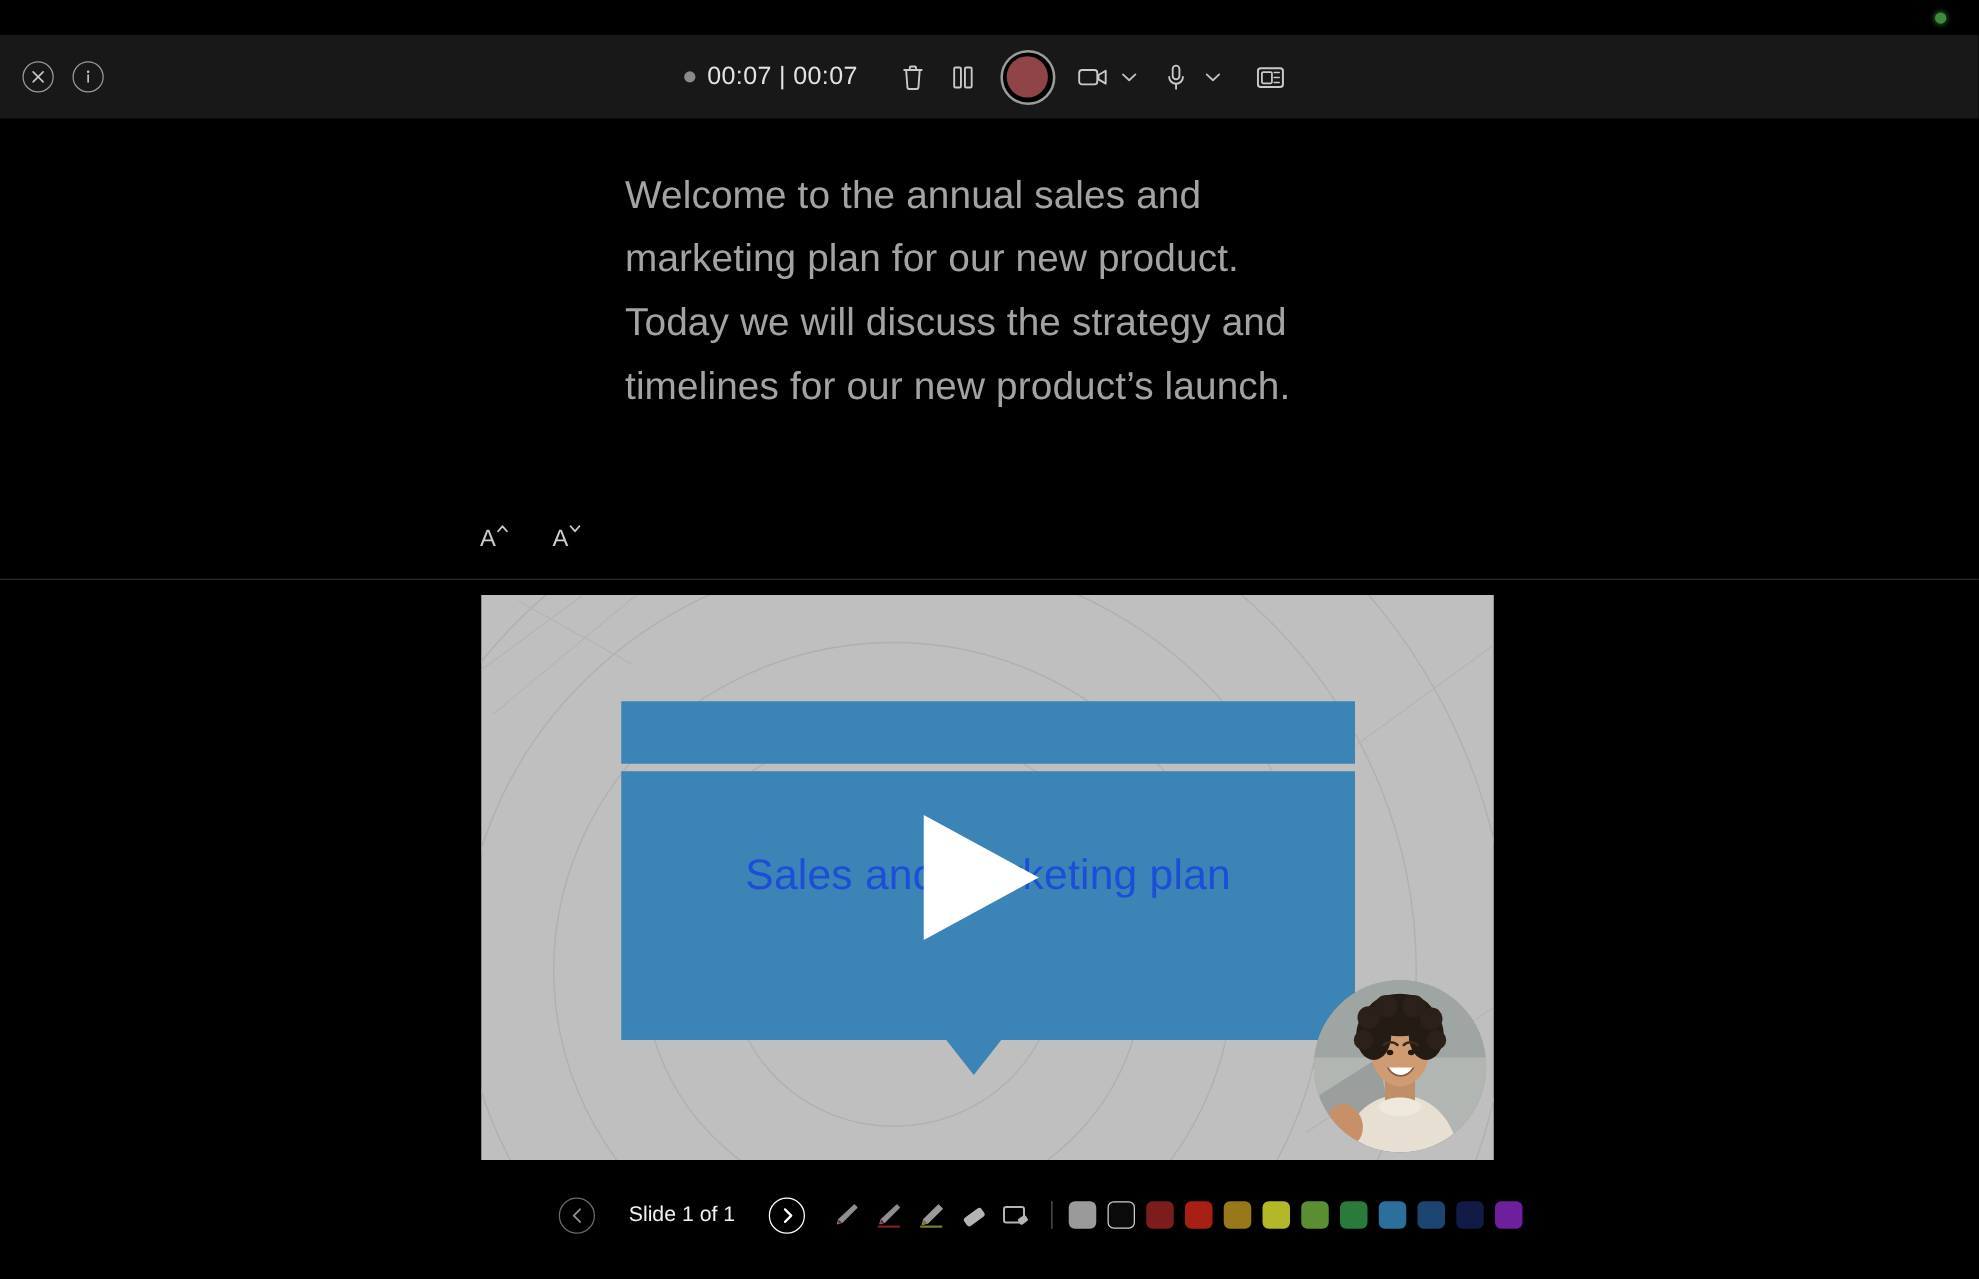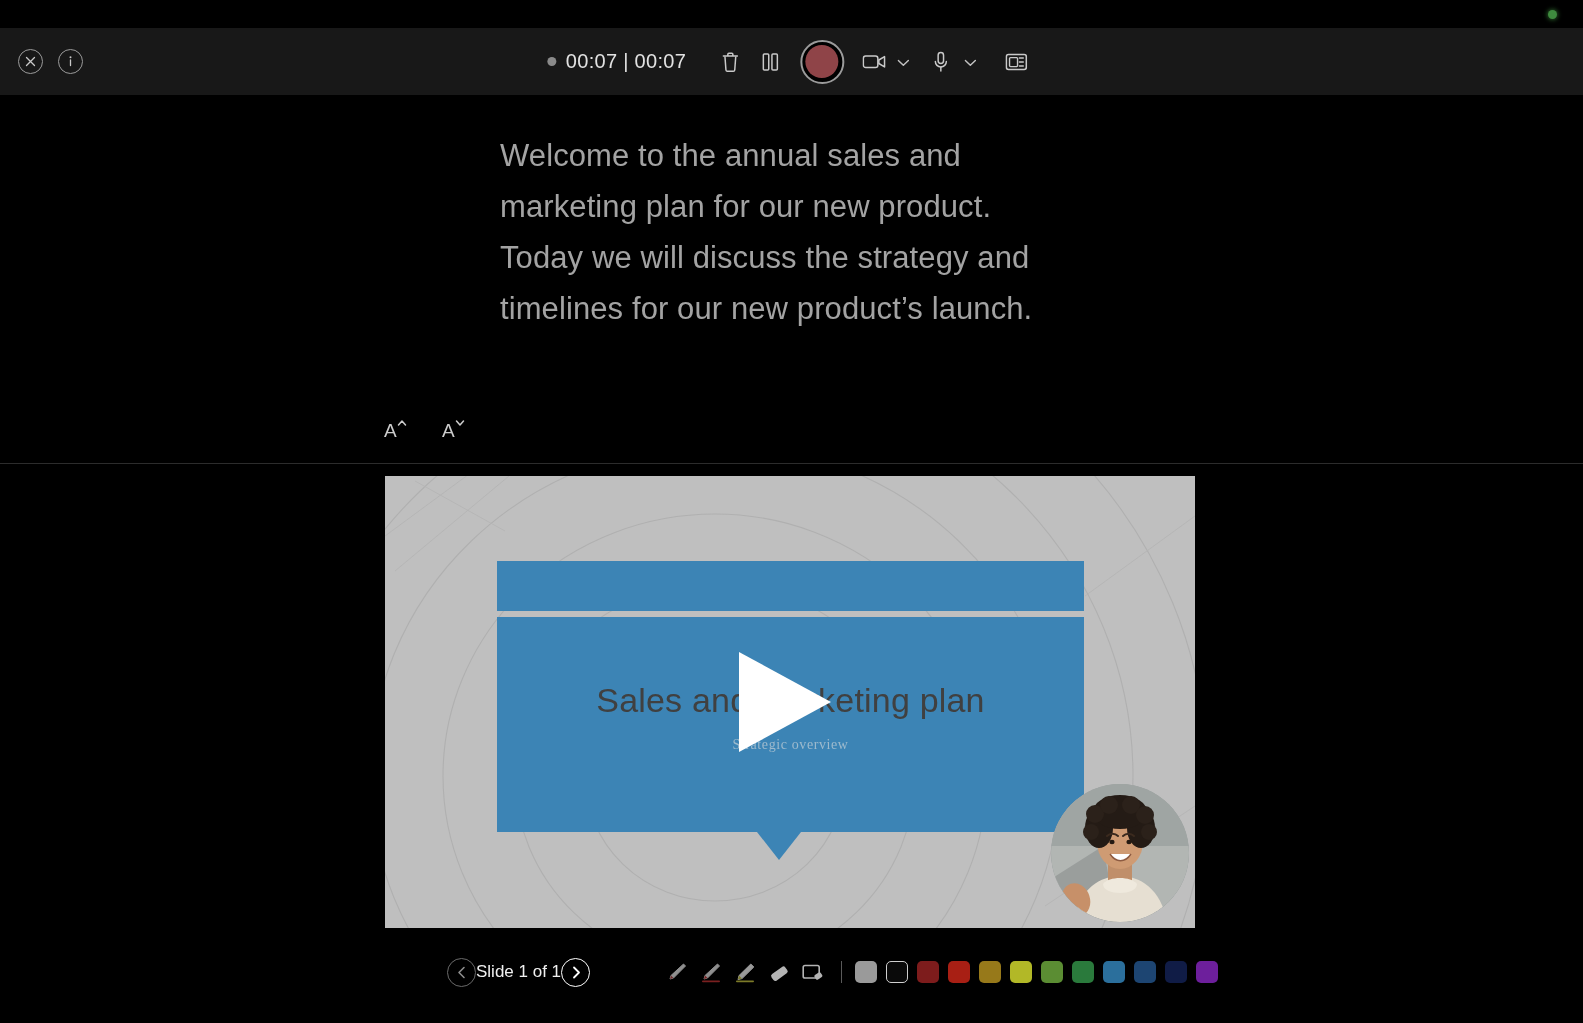--- a/index.html
+++ b/index.html
@@ -126,21 +126,21 @@
   .bubble-tail {
     position: absolute; left: 372px; top: 356px;
     width: 0; height: 0;
     border-left: 22px solid transparent;
     border-right: 22px solid transparent;
     border-top: 28px solid #3c84b5;
   }
   .slide-title {
     position: absolute; left: 112px; top: 205px; width: 587px;
     text-align: center;
-    color: #404040;
+    color: #1d4ed8;
     font-size: 34px;
     font-family: "Liberation Sans", sans-serif;
     letter-spacing: .2px;
   }
   .slide-sub {
     position: absolute; left: 112px; top: 261px; width: 587px;
     text-align: center;
     color: #9dbacd;
     font-size: 14px;
     font-family: "Liberation Serif", serif;
@@ -166,21 +166,21 @@
   }
   .webcam svg { display: block; }
 
   
   .bottombar {
     position: absolute; left: 0; top: 478px; width: 1583px; height: 60px;
     display: flex; align-items: center;
   }
   .slide-nav {
     position: absolute; left: 447px; top: 0; height: 60px;
-    display: flex; align-items: center; gap: 0;
+    display: flex; align-items: center; gap: 27px;
   }
   .nav-circ {
     width: 29px; height: 29px; border-radius: 50%;
     display: flex; align-items: center; justify-content: center;
   }
   .nav-prev { border: 1.6px solid #6a6a6a; color: #8d8d8d; }
   .nav-next { border: 1.6px solid #ffffff; color: #ffffff; }
   .slide-counter {
     color: #f0f0f0; font-size: 17px; white-space: nowrap;
   }
@@ -326,21 +326,20 @@
           <path d="M700 120 L810 40"></path>
             <path d="M660 430 L810 330"></path>
         </g>
       </svg>
 
       <div class="bubble-head" style="background: rgb(60, 132, 181);"></div>
       <div class="bubble-body" style="background: rgb(60, 132, 181);"></div>
       <div class="bubble-tail" style="border-top-color: rgb(60, 132, 181);"></div>
 
       <div class="slide-title">Sales and marketing plan</div>
-      <div class="slide-sub">Strategic overview</div>
 
       <div class="play-overlay">
         <div class="play-tri"></div>
       </div>
 
       <div class="webcam">
         <svg width="138" height="138" viewBox="0 0 138 138">
           <defs>
             <clipPath id="cc">
                 <circle cx="69" cy="69" r="69"></circle>

